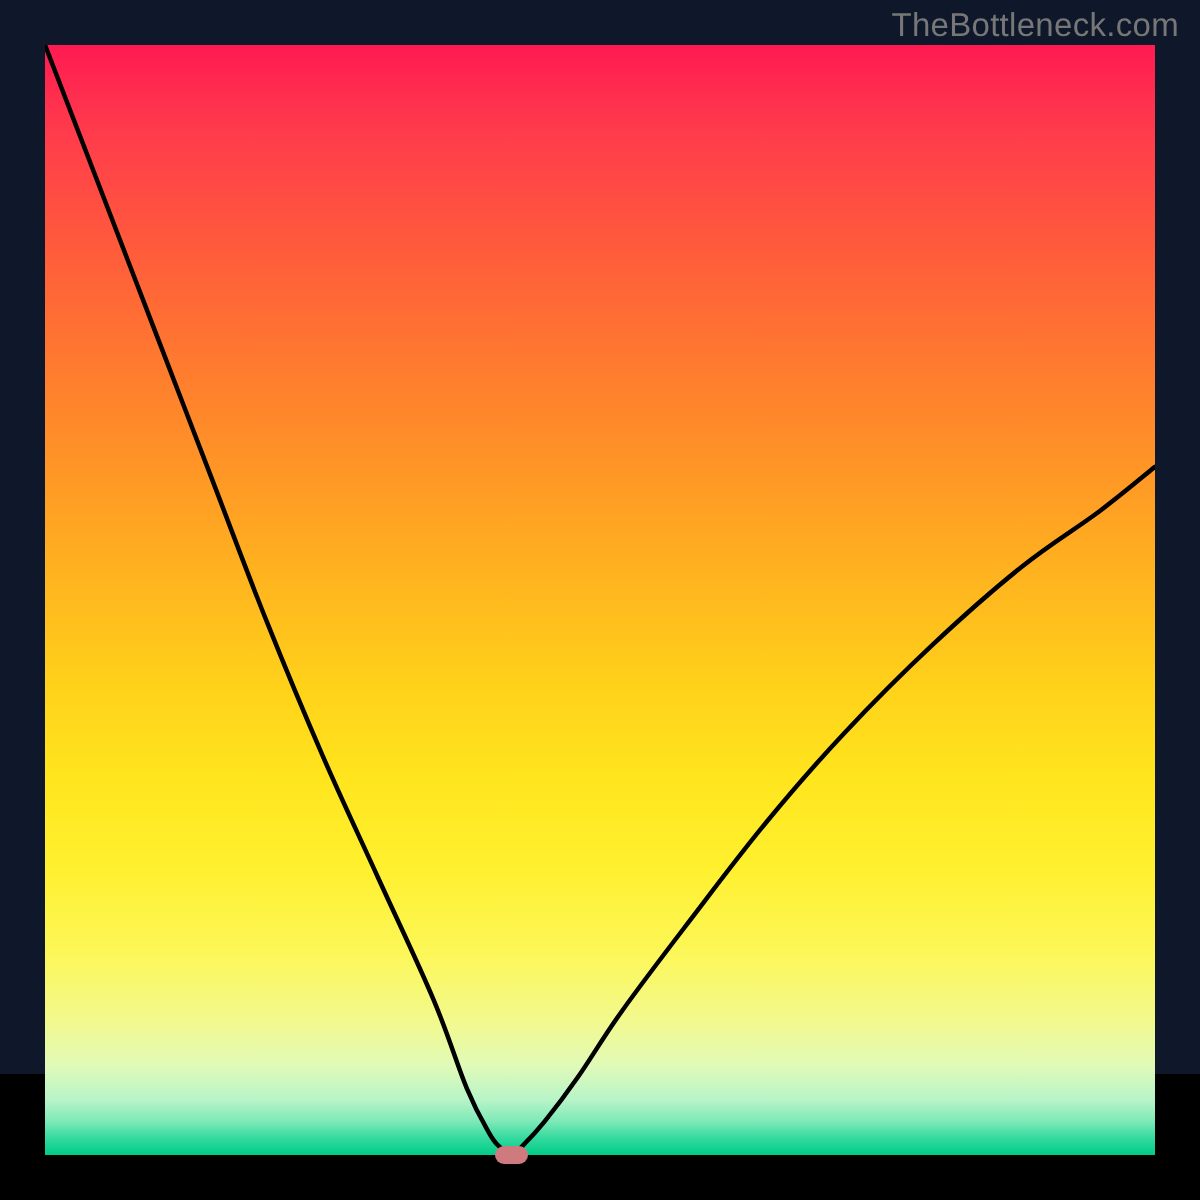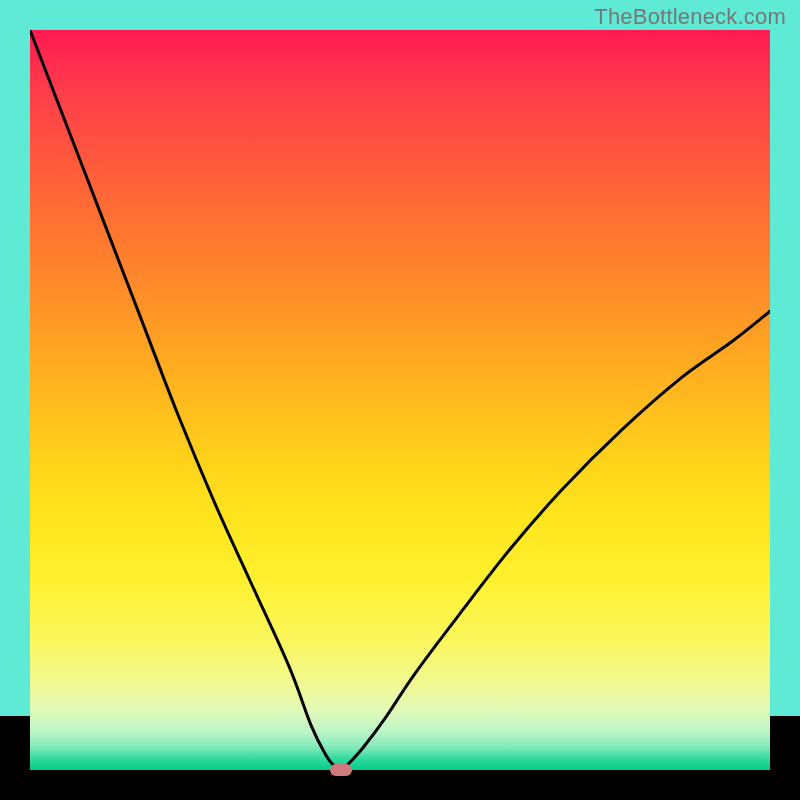--- a/index.html
+++ b/index.html
@@ -10,21 +10,21 @@
     background: #000;
     overflow: hidden;
     font-family: Arial, Helvetica, sans-serif;
   }
   .frame {
     position: absolute;
     top: 0;
     left: 0;
     width: 800px;
     height: 716px;
-    background: #5eead4;
+    background: #0f172a;
   }
   .plot-area {
     position: absolute;
     top: 30px;
     left: 30px;
     width: 740px;
     height: 740px;
     background: linear-gradient(to bottom,
       #ff1a52 0%,
       #ff3c4b 8%,

